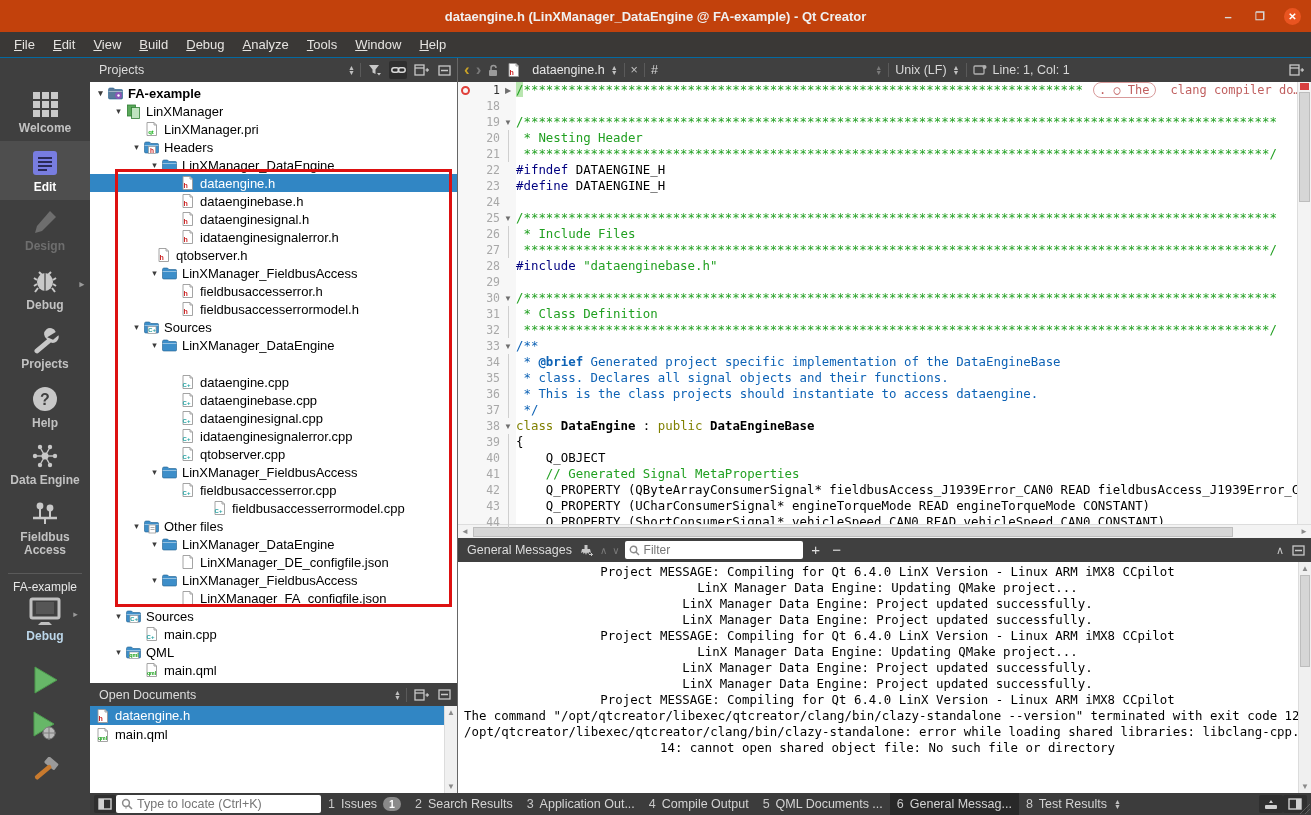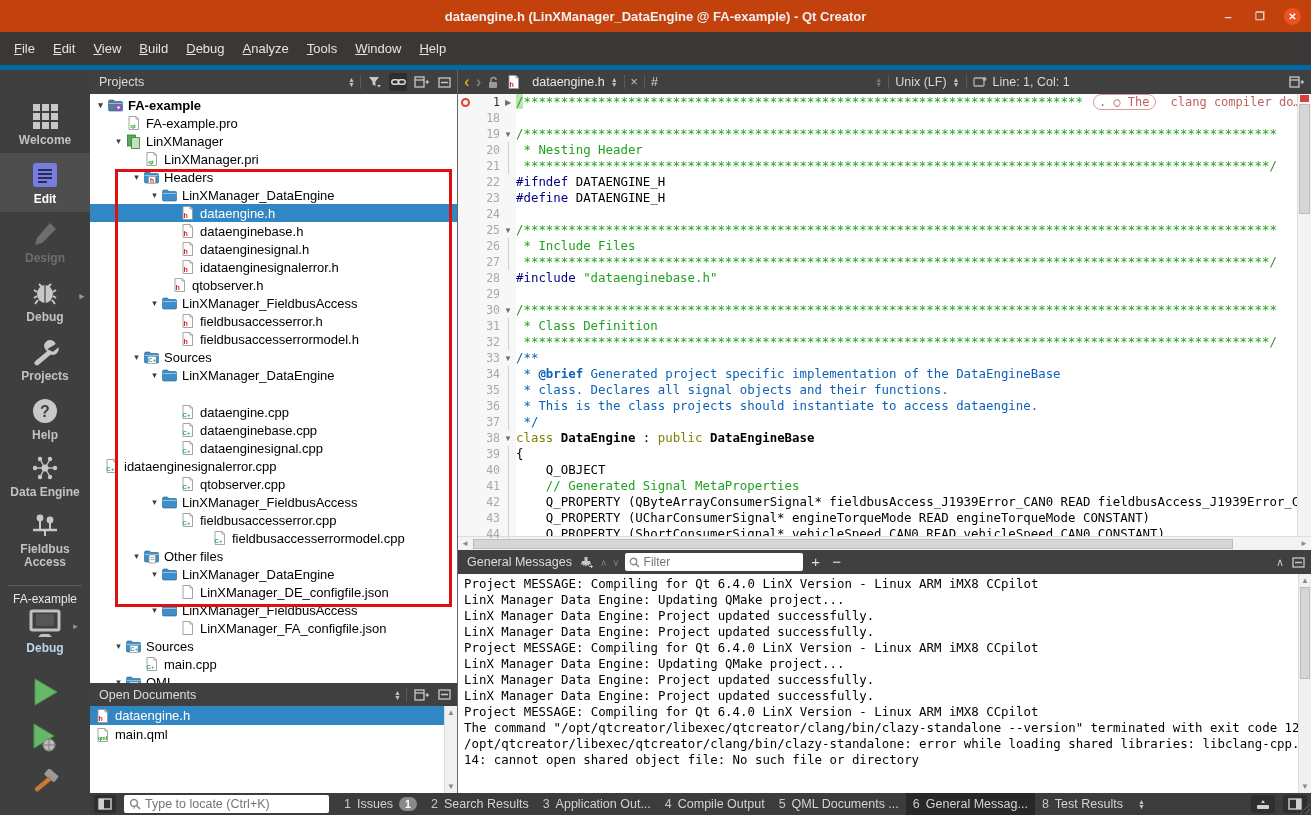--- a/index.html
+++ b/index.html
@@ -10,22 +10,22 @@
   
   .titlebar { height:32px; background:#c2410c; color:#f0f0f0; display:flex; align-items:center;
               justify-content:center; position:relative; font-size:13px; font-weight:bold; }
   .winbtns { position:absolute; right:10px; top:0; height:32px; display:flex; align-items:center; gap:16px; }
   .winbtn { color:#d8d8d8; font-size:13px; width:16px; text-align:center; cursor:default; }
   .winbtn.max { font-size:11px; }
   .closebtn { width:17px; height:17px; border-radius:50%; background:#e95420; color:#fff;
               font-size:10px; display:flex; align-items:center; justify-content:center; font-weight:bold; }
 
   
-  .menubar { height:38px; background:#3a3836; display:flex; align-items:center; padding-left:6px; gap:2px;
-             border-bottom:5px solid #0369a1; }
+  .menubar { height:26px; background:#3a3836; display:flex; align-items:center; padding-left:6px; gap:2px;
+             border-bottom:1px solid #0369a1; }
   .menuitem { color:#e6e4e1; font-size:13px; padding:3px 8px; }
   .menuitem u { text-decoration:underline; }
 
   
   .bodyrow { flex:1; display:flex; min-height:0; }
   .modebar { width:90px; background:#3f3f3f; display:flex; flex-direction:column; align-items:center;
              padding-top:24px; position:relative; flex-shrink:0; }
   .mode { width:90px; padding:7px 0 6px 0; display:flex; flex-direction:column; align-items:center;
           color:#c2c2c2; font-size:12px; font-weight:bold; position:relative; }
   .mode .lbl { margin-top:3px; text-align:center; line-height:13px; }
@@ -106,27 +106,27 @@
   .hs-thumb { height:10px; background:#d6d6d6; border:1px solid #bdbdbd; margin:0 1px; width:760px; }
 
   
   .outputpane { flex:1; display:flex; flex-direction:column; min-height:0; }
   .filterbox { width:178px; height:18px; background:#fff; border-radius:2px; display:flex; align-items:center;
                padding:0 4px; gap:4px; }
   .filterbox input { border:none; outline:none; width:100%; font-size:12px; color:#333;
                      font-family:"Liberation Sans", sans-serif; background:transparent; }
   .pm { font-size:15px; color:#e0e0e0; width:16px; text-align:center; line-height:12px; }
   .outbody { flex:1; background:#fff; position:relative; overflow:hidden; padding:2px 0 0 6px; }
-  .mline { font-family:"DejaVu Sans Mono", monospace; font-size:12.4px; line-height:16px; color:#000; white-space:pre; }
+  .mline { font-family:"DejaVu Sans Mono", monospace; font-size:12.4px; line-height:16px; color:#000; white-space:pre;text-align:center; }
   .outscroll { position:absolute; right:0; top:0; bottom:0; width:13px; background:#f0f0f0; border-left:1px solid #dcdcdc; }
   .outscroll .a { position:absolute; left:0; right:0; text-align:center; font-size:8px; color:#8a8a8a; }
   .outscroll .thumb { position:absolute; top:13px; left:1px; right:1px; height:92px; background:#d6d6d6; border:1px solid #bdbdbd; }
 
   
-  .statusbar { height:22px; background:#3c3c3c; display:flex; align-items:center; gap:8px; padding:0 4px;
+  .statusbar { height:22px; background:#3c3c3c; display:flex; align-items:center; padding:0 4px;
                color:#d4d4d4; font-size:12.5px; }
   .sbtoggle { width:22px; height:18px; background:#2f2f2f; border-radius:2px; display:flex; align-items:center; justify-content:center; }
   .locator { width:205px; height:18px; background:#fff; border-radius:2px; display:flex; align-items:center; padding:0 5px; gap:4px; }
   .locator input { border:none; outline:none; width:100%; font-size:12.5px; color:#333; background:transparent;
                    font-family:"Liberation Sans", sans-serif; }
   .otab { display:flex; align-items:center; gap:6px; padding:2px 7px; height:22px; }
   .otab.active { background:#282828; }
   .otab .n { color:#c8c8c8; }
   .badge { background:#8a8a8a; color:#fff; border-radius:8px; font-size:10.5px; padding:1px 6px; font-weight:bold; }
   .sb-ico { width:24px; height:18px; background:#2f2f2f; border-radius:2px; display:flex; align-items:center; justify-content:center; }
@@ -350,31 +350,20 @@
                   <svg width="17" height="16" viewBox="0 0 16 16">
                     <path d="M1 4.5 Q1 3 2.5 3 L6 3 L7.5 4.5 L14 4.5 Q15 4.5 15 5.5 L15 13 Q15 14 14 14 L2.5 14 Q1 14 1 13 Z" fill="#5a7a9a" stroke="#1f5e8d" stroke-width="0.6"></path>
                     <path d="M1 6.5 L15 6.5" stroke="#ffffff" stroke-opacity="0.45" stroke-width="1"></path>
                     <circle cx="11" cy="10.5" r="3.4" fill="#8a56b8"></circle>
                     <circle cx="11" cy="10.5" r="1.2" fill="#fff"></circle>
                   </svg>
                 </span>
                 <span class="tlabel">FA-example</span>
               </div>
               <div class="trow" style="padding-left: 22px;">
-                <span class="texp"></span>
-                <span class="tico">
-                  <svg width="17" height="16" viewBox="0 0 16 16">
-                    <path d="M3.5 1.5 L10.5 1.5 L13 4 L13 14.5 L3.5 14.5 Z" fill="#fff" stroke="#9a9a9a" stroke-width="0.9"></path>
-                    <path d="M10.5 1.5 L10.5 4 L13 4" fill="none" stroke="#9a9a9a" stroke-width="0.9"></path>
-                    <text x="7.5" y="13.4" font-size="6" font-weight="bold" fill="#21b421" text-anchor="middle" font-family="sans-serif">qt</text>
-                  </svg>
-                </span>
-                <span class="tlabel">FA-example.pro</span>
-              </div>
-              <div class="trow" style="padding-left: 22px;">
                 <span class="texp">▾</span>
                 <span class="tico">
                   <svg width="17" height="16" viewBox="0 0 16 16">
                     <rect x="2" y="2" width="8" height="11" fill="#5aa85a" stroke="#2e7d32" stroke-width="0.8"></rect>
                     <rect x="6" y="4.5" width="8" height="11" fill="#bfe3bf" stroke="#2e7d32" stroke-width="0.8"></rect>
                   </svg>
                 </span>
                 <span class="tlabel">LinXManager</span>
               </div>
               <div class="trow" style="padding-left: 40px;">
@@ -447,21 +436,21 @@
                 <span class="texp"></span>
                 <span class="tico">
                   <svg width="17" height="16" viewBox="0 0 16 16">
                     <path d="M3.5 1.5 L10.5 1.5 L13 4 L13 14.5 L3.5 14.5 Z" fill="#fff" stroke="#9a9a9a" stroke-width="0.9"></path>
                     <path d="M10.5 1.5 L10.5 4 L13 4" fill="none" stroke="#9a9a9a" stroke-width="0.9"></path>
                     <text x="6.2" y="13.2" font-size="7" font-weight="bold" fill="#cc2222" text-anchor="middle" font-family="sans-serif">h</text>
                   </svg>
                 </span>
                 <span class="tlabel">idataenginesignalerror.h</span>
               </div>
-              <div class="trow" style="padding-left: 68px;">
+              <div class="trow" style="padding-left: 52px;">
                 <span class="texp"></span>
                 <span class="tico">
                   <svg width="17" height="16" viewBox="0 0 16 16">
                     <path d="M3.5 1.5 L10.5 1.5 L13 4 L13 14.5 L3.5 14.5 Z" fill="#fff" stroke="#9a9a9a" stroke-width="0.9"></path>
                     <path d="M10.5 1.5 L10.5 4 L13 4" fill="none" stroke="#9a9a9a" stroke-width="0.9"></path>
                     <text x="6.2" y="13.2" font-size="7" font-weight="bold" fill="#cc2222" text-anchor="middle" font-family="sans-serif">h</text>
                   </svg>
                 </span>
                 <span class="tlabel">qtobserver.h</span>
               </div>
@@ -545,21 +534,21 @@
                 <span class="texp"></span>
                 <span class="tico">
                   <svg width="17" height="16" viewBox="0 0 16 16">
                     <path d="M3.5 1.5 L10.5 1.5 L13 4 L13 14.5 L3.5 14.5 Z" fill="#fff" stroke="#9a9a9a" stroke-width="0.9"></path>
                     <path d="M10.5 1.5 L10.5 4 L13 4" fill="none" stroke="#9a9a9a" stroke-width="0.9"></path>
                     <text x="7" y="13.2" font-size="6" font-weight="bold" fill="#1fa0a0" text-anchor="middle" font-family="sans-serif">C+</text>
                   </svg>
                 </span>
                 <span class="tlabel">dataenginesignal.cpp</span>
               </div>
-              <div class="trow" style="">
+              <div class="trow" style="padding-left: 76px;">
                 <span class="texp"></span>
                 <span class="tico">
                   <svg width="17" height="16" viewBox="0 0 16 16">
                     <path d="M3.5 1.5 L10.5 1.5 L13 4 L13 14.5 L3.5 14.5 Z" fill="#fff" stroke="#9a9a9a" stroke-width="0.9"></path>
                     <path d="M10.5 1.5 L10.5 4 L13 4" fill="none" stroke="#9a9a9a" stroke-width="0.9"></path>
                     <text x="7" y="13.2" font-size="6" font-weight="bold" fill="#1fa0a0" text-anchor="middle" font-family="sans-serif">C+</text>
                   </svg>
                 </span>
                 <span class="tlabel">idataenginesignalerror.cpp</span>
               </div>

